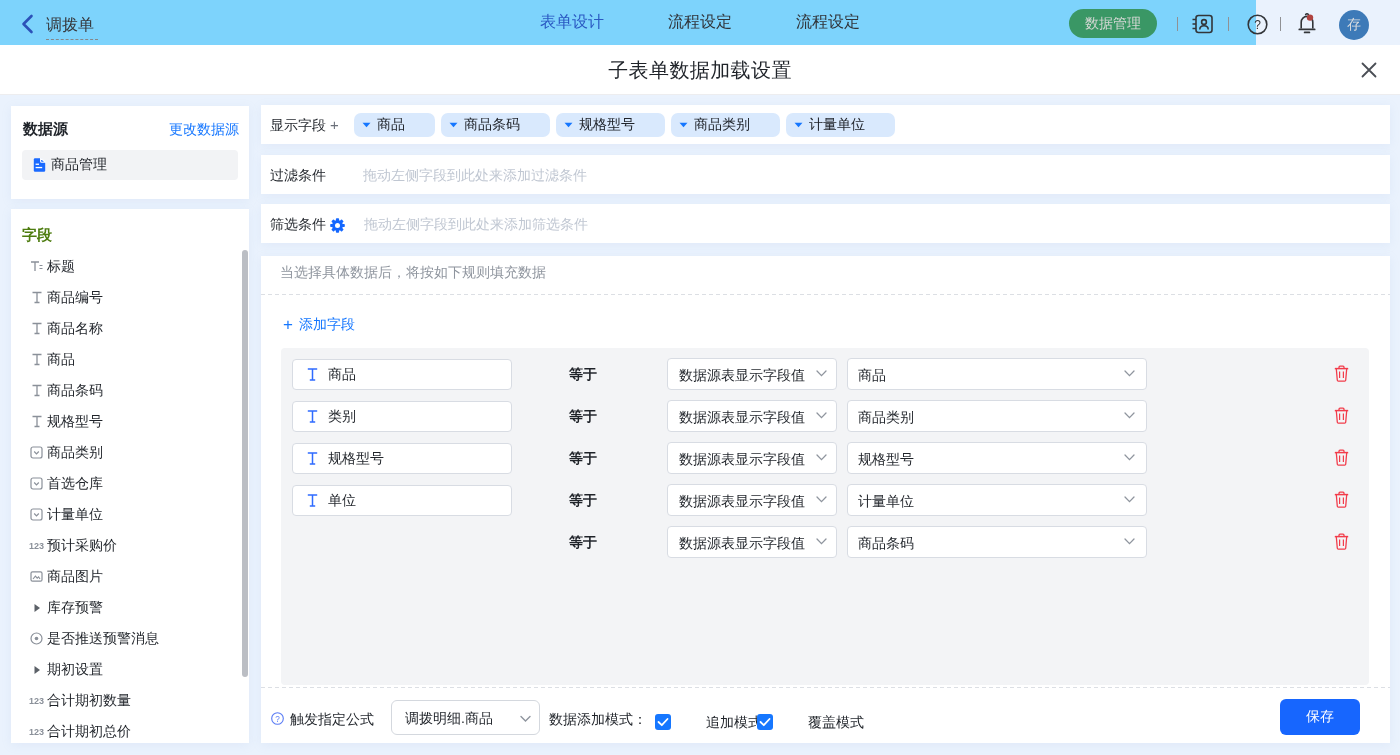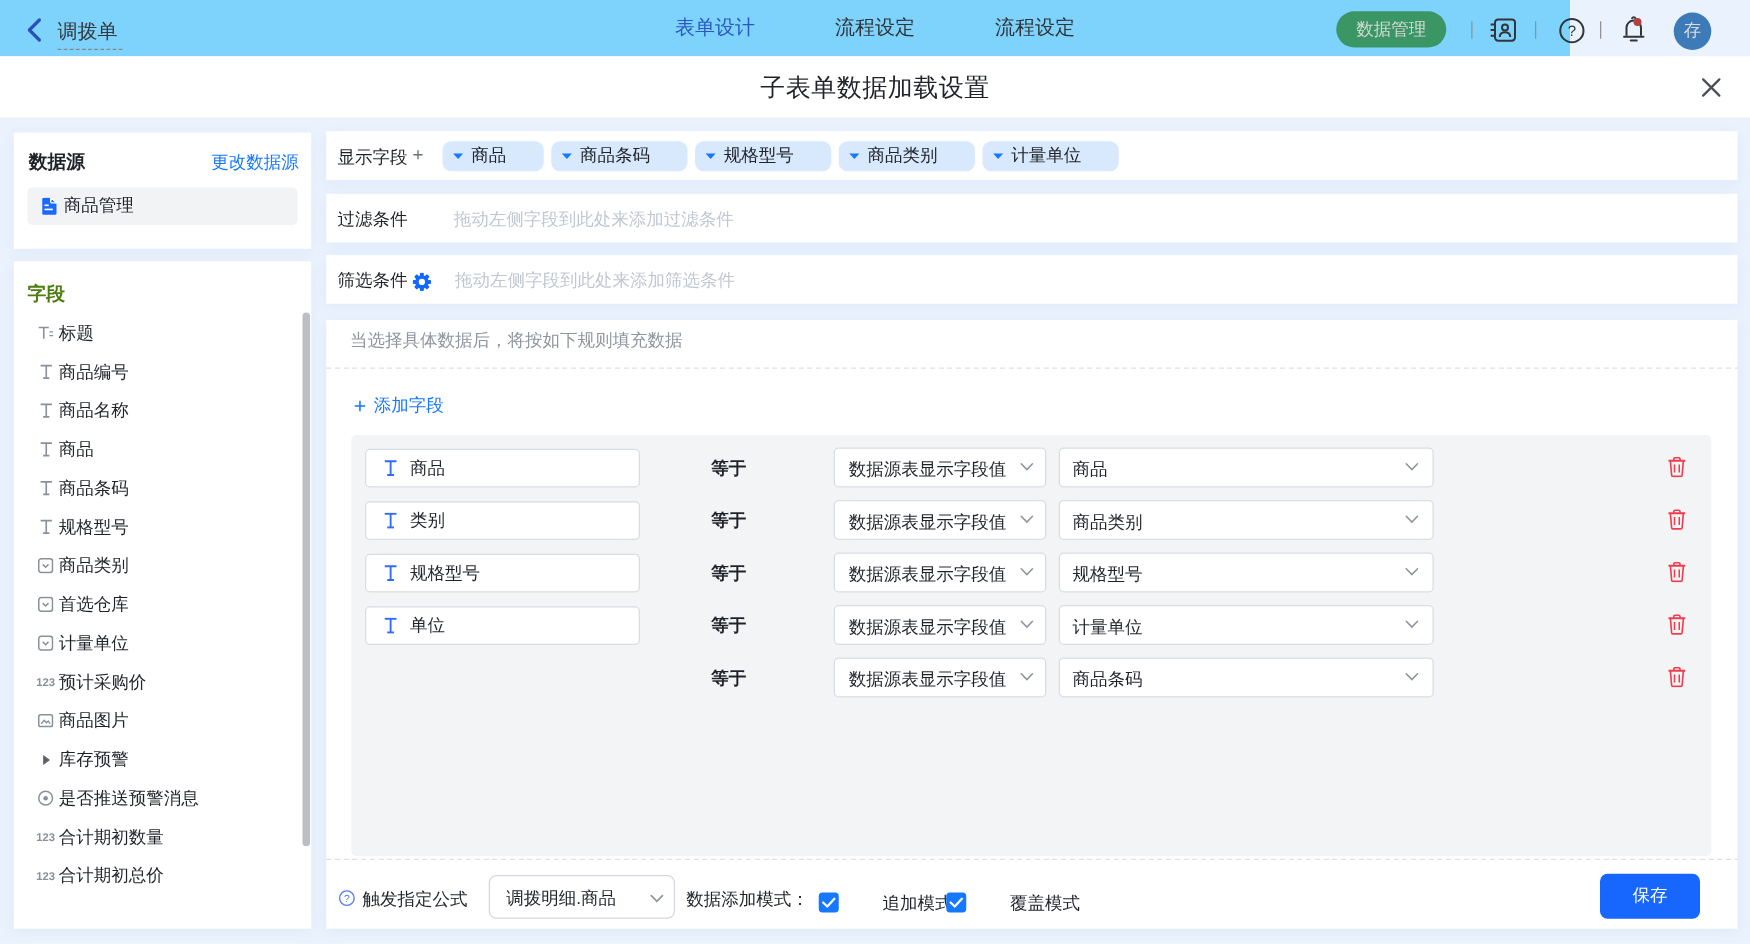--- a/index.html
+++ b/index.html
@@ -278,20 +278,28 @@
           <span class="tx">库存预警</span>
         </div>
         <div class="frow">
           <span class="ic">
             <svg width="13" height="13" viewBox="0 0 13 13">
               <circle cx="6.5" cy="6.5" r="5.5" fill="none" stroke="#8a9099" stroke-width="1.2"></circle>
               <circle cx="6.5" cy="6.5" r="1.8" fill="#8a9099"></circle>
             </svg>
           </span>
           <span class="tx">是否推送预警消息</span>
+        </div>
+        <div class="frow">
+          <span class="ic">
+            <svg width="8" height="10" viewBox="0 0 8 10">
+              <path d="M1.5 1 L7 5 L1.5 9 Z" fill="#5c6168"></path>
+            </svg>
+          </span>
+          <span class="tx">期初设置</span>
         </div>
         <div class="frow">
           <span class="ic">
             <span class="num123">123</span>
           </span>
           <span class="tx">合计期初数量</span>
         </div>
         <div class="frow">
           <span class="ic">
             <span class="num123">123</span>

